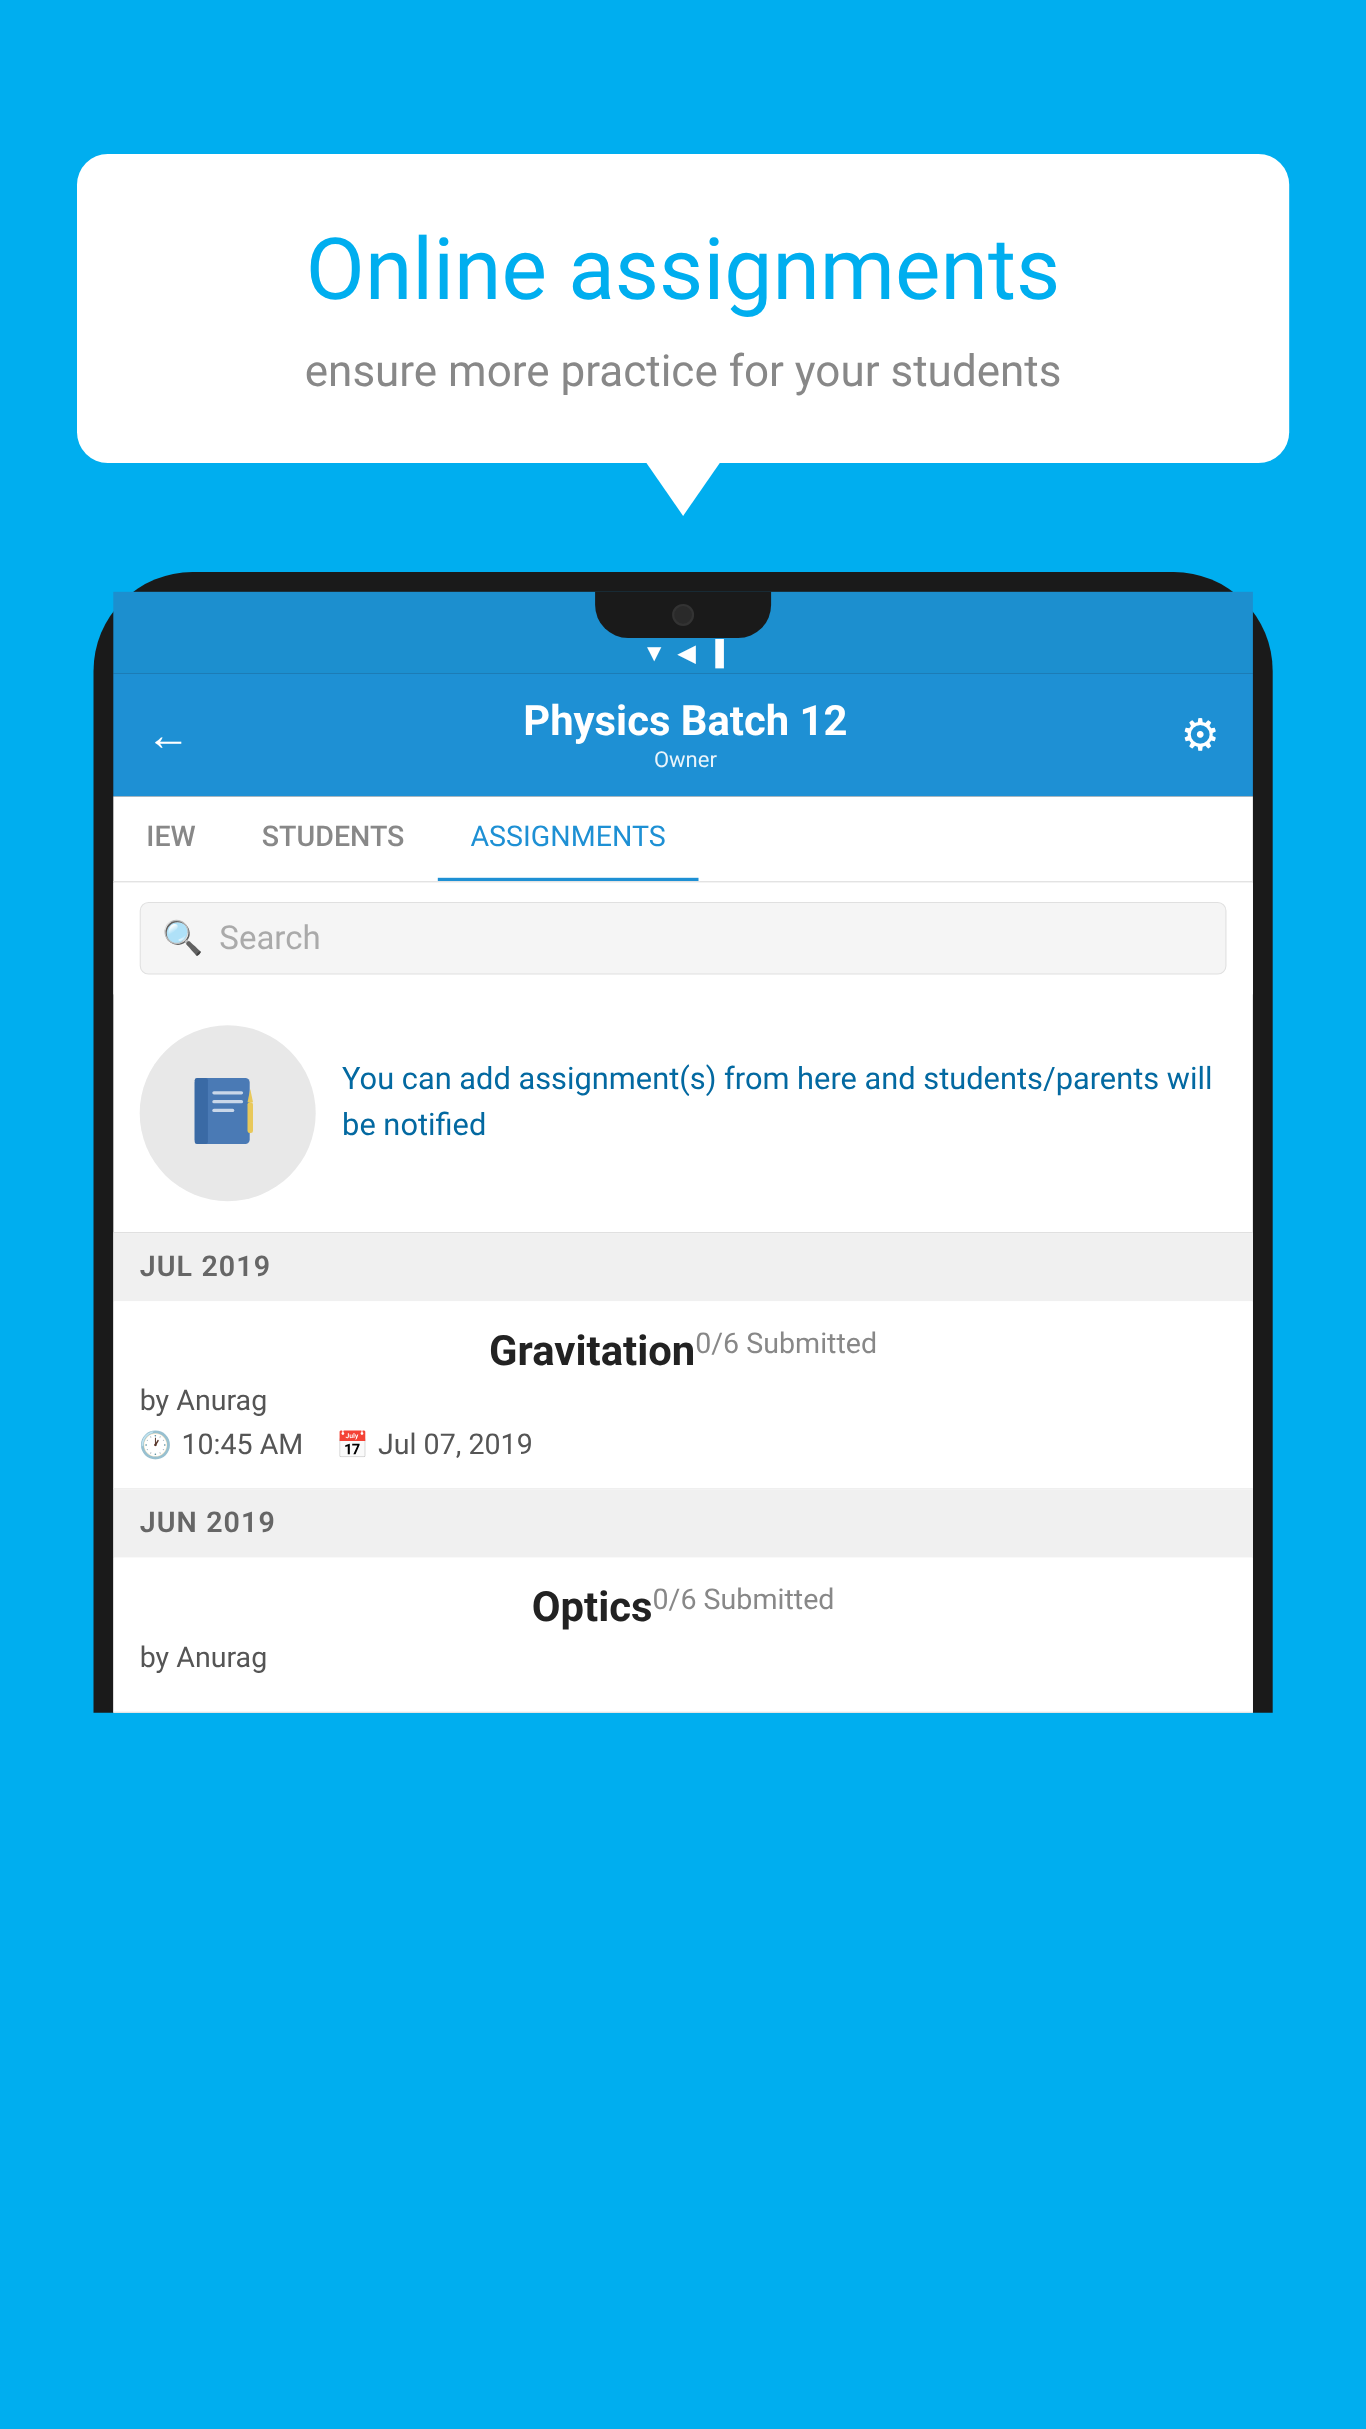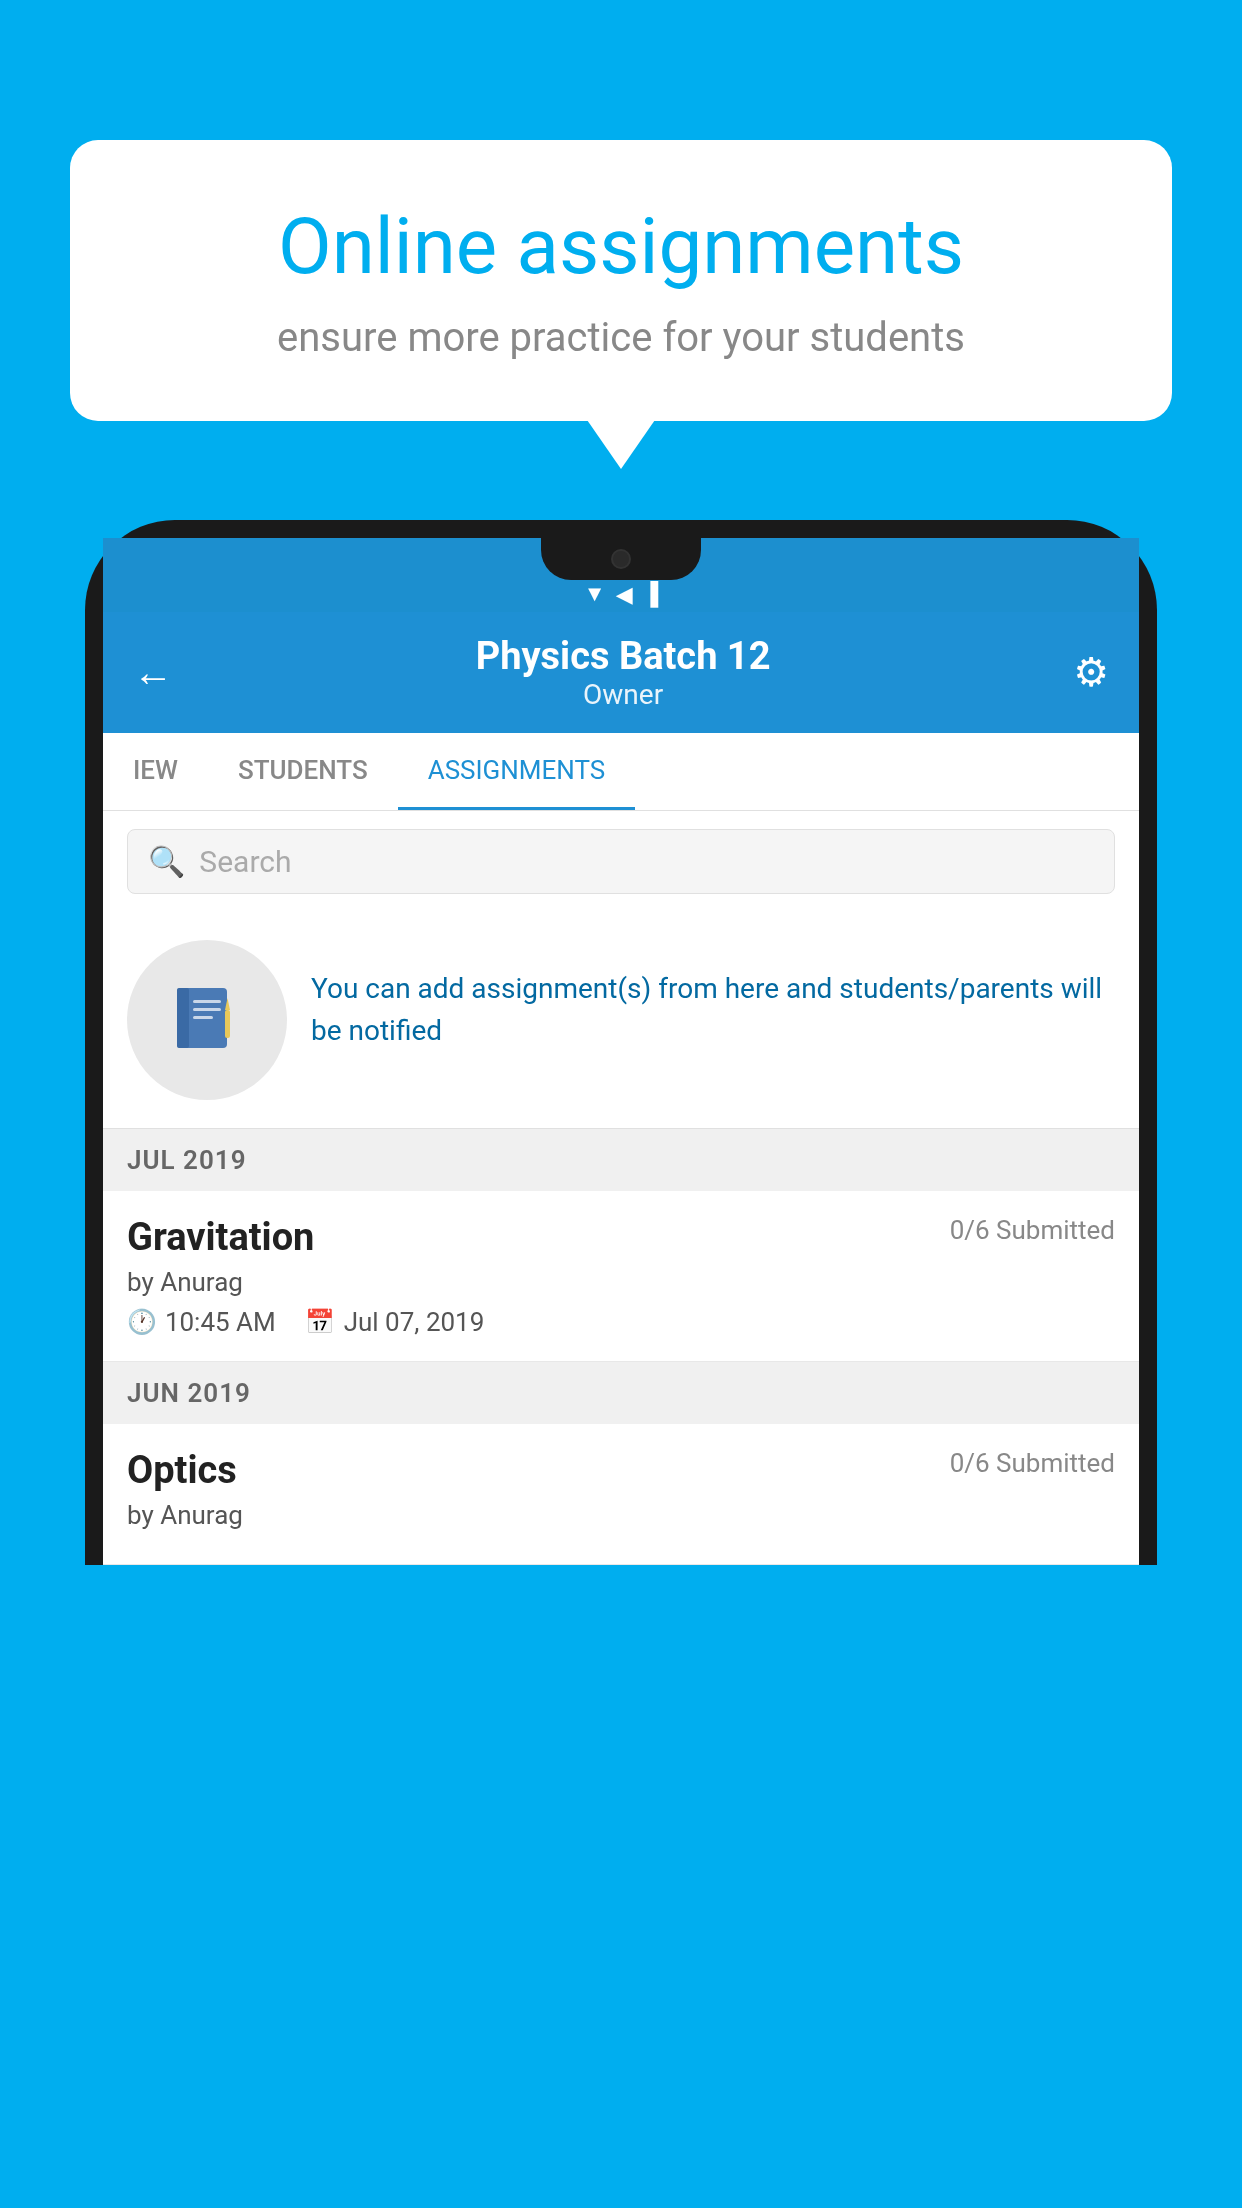--- a/index.html
+++ b/index.html
@@ -147,21 +147,21 @@
     }
 
     .header-title {
       color: white;
       font-size: 38px;
       font-weight: 700;
     }
 
     .header-subtitle {
       color: rgba(255,255,255,0.9);
-      font-size: 28px;
+      font-size: 20px;
     }
 
     .header-gear {
       color: white;
       font-size: 40px;
       cursor: pointer;
     }
 
     
     .tabs-bar {
@@ -273,21 +273,21 @@
 
     
     .assignment-item {
       padding: 24px 24px;
       border-bottom: 1px solid #e8e8e8;
       background: white;
     }
 
     .assignment-top-row {
       display: flex;
-      justify-content: space-between;
+      justify-content: center;
       align-items: flex-start;
       margin-bottom: 8px;
     }
 
     .assignment-name {
       font-size: 38px;
       font-weight: 700;
       color: #222;
     }
 

